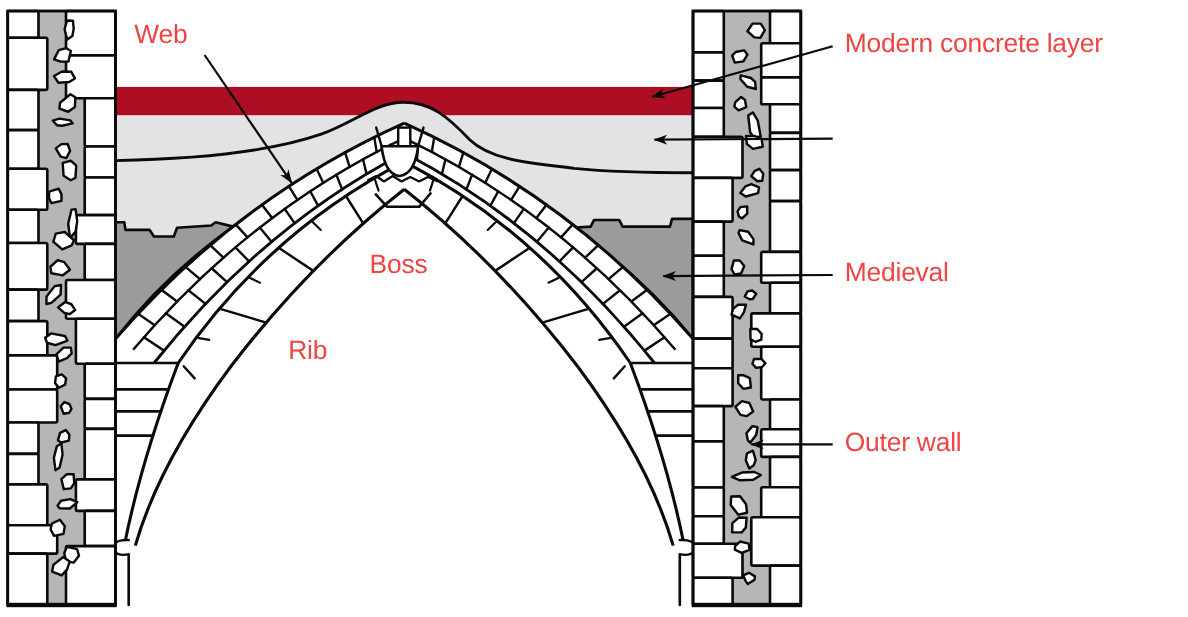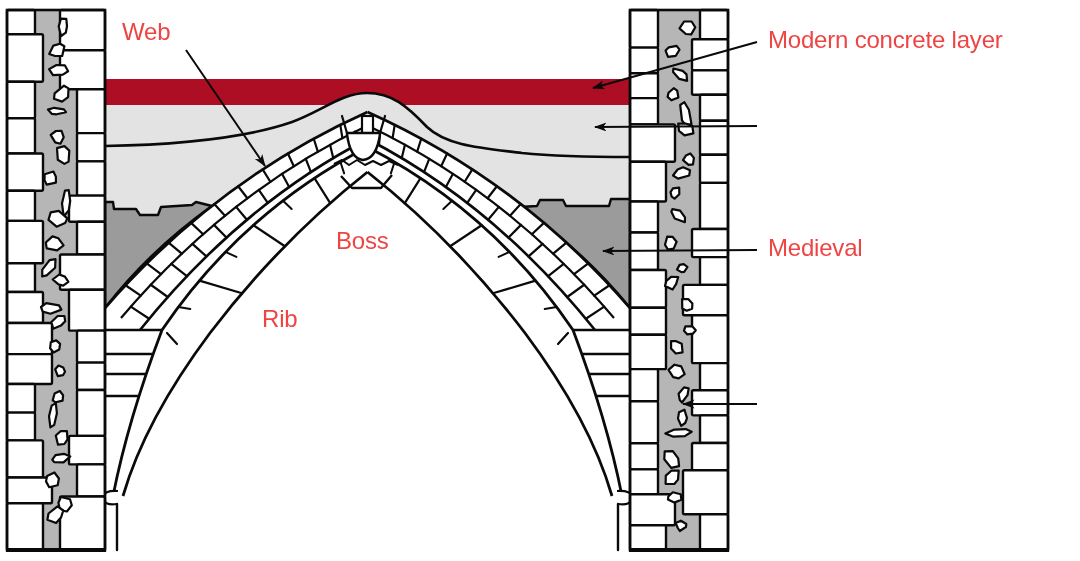--- a/index.html
+++ b/index.html
@@ -254,13 +254,14 @@
         <line x1="757" y1="404" x2="683" y2="404" stroke="#0a0a0a" stroke-width="2" marker-end="url(#ah)"></line>
         <line x1="186" y1="50" x2="265" y2="166" stroke="#0a0a0a" stroke-width="2" marker-end="url(#ah)"></line>
       </g>
   </svg>
 
   <div class="lbl" style="left:122px;top:19px;">Web</div>
   <div class="lbl" style="left:336px;top:228px;">Boss</div>
   <div class="lbl" style="left:262px;top:266px;margin-top:40px;">Rib</div>
   <div class="lbl" style="left:768px;top:27px;">Modern concrete layer</div>
   <div class="lbl" style="left:768px;top:235px;">Medieval</div>
+  <div class="lbl" style="left:768px;top:390px;">Outer wall</div>
 </div>
 
 </body></html>

